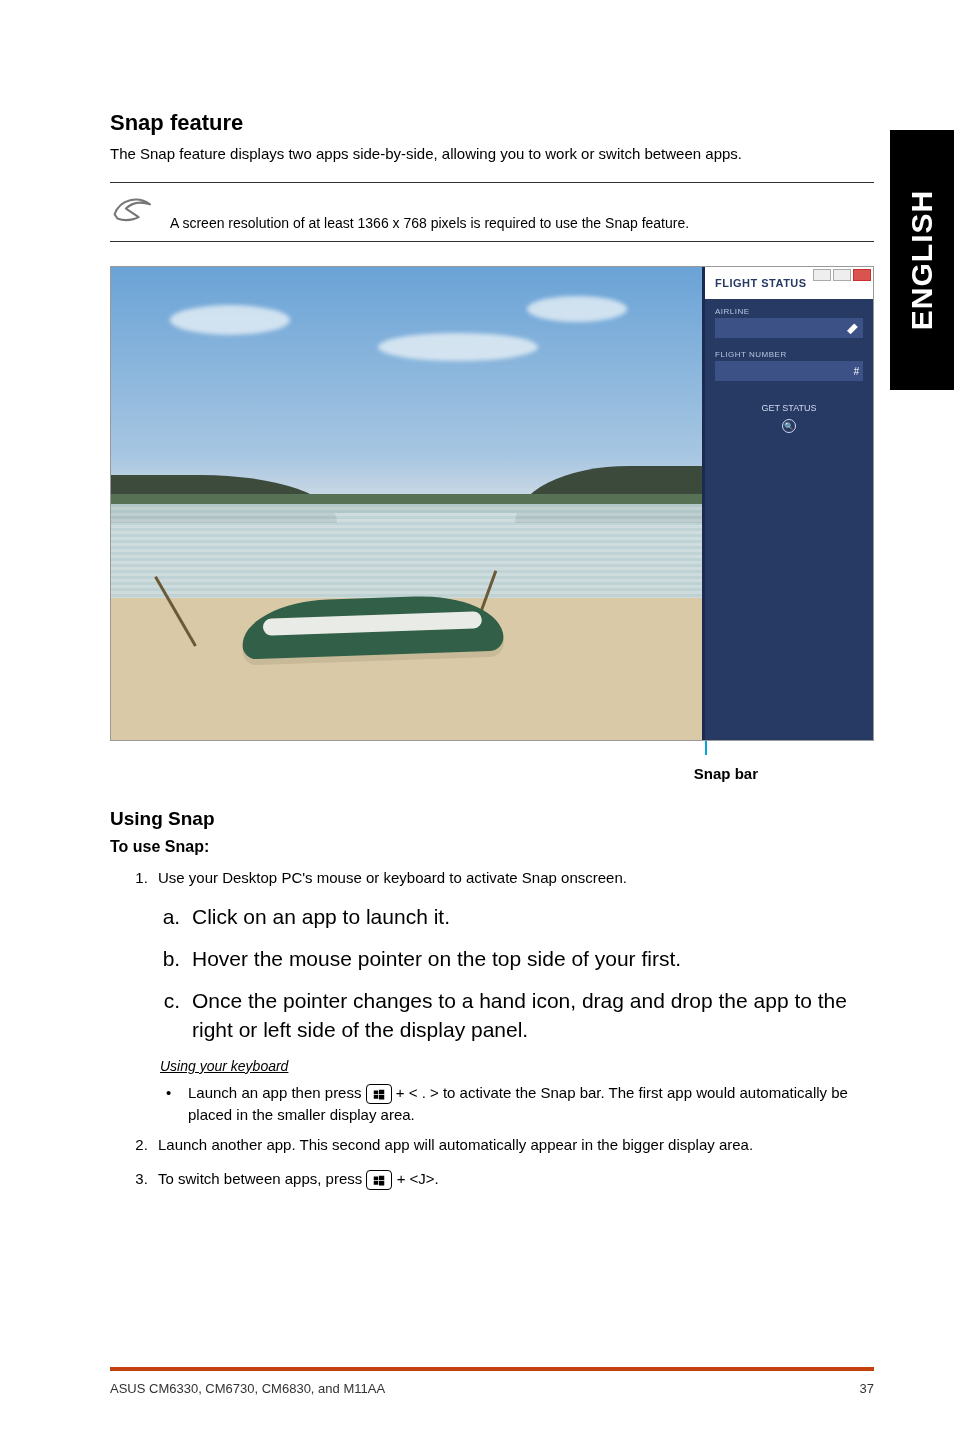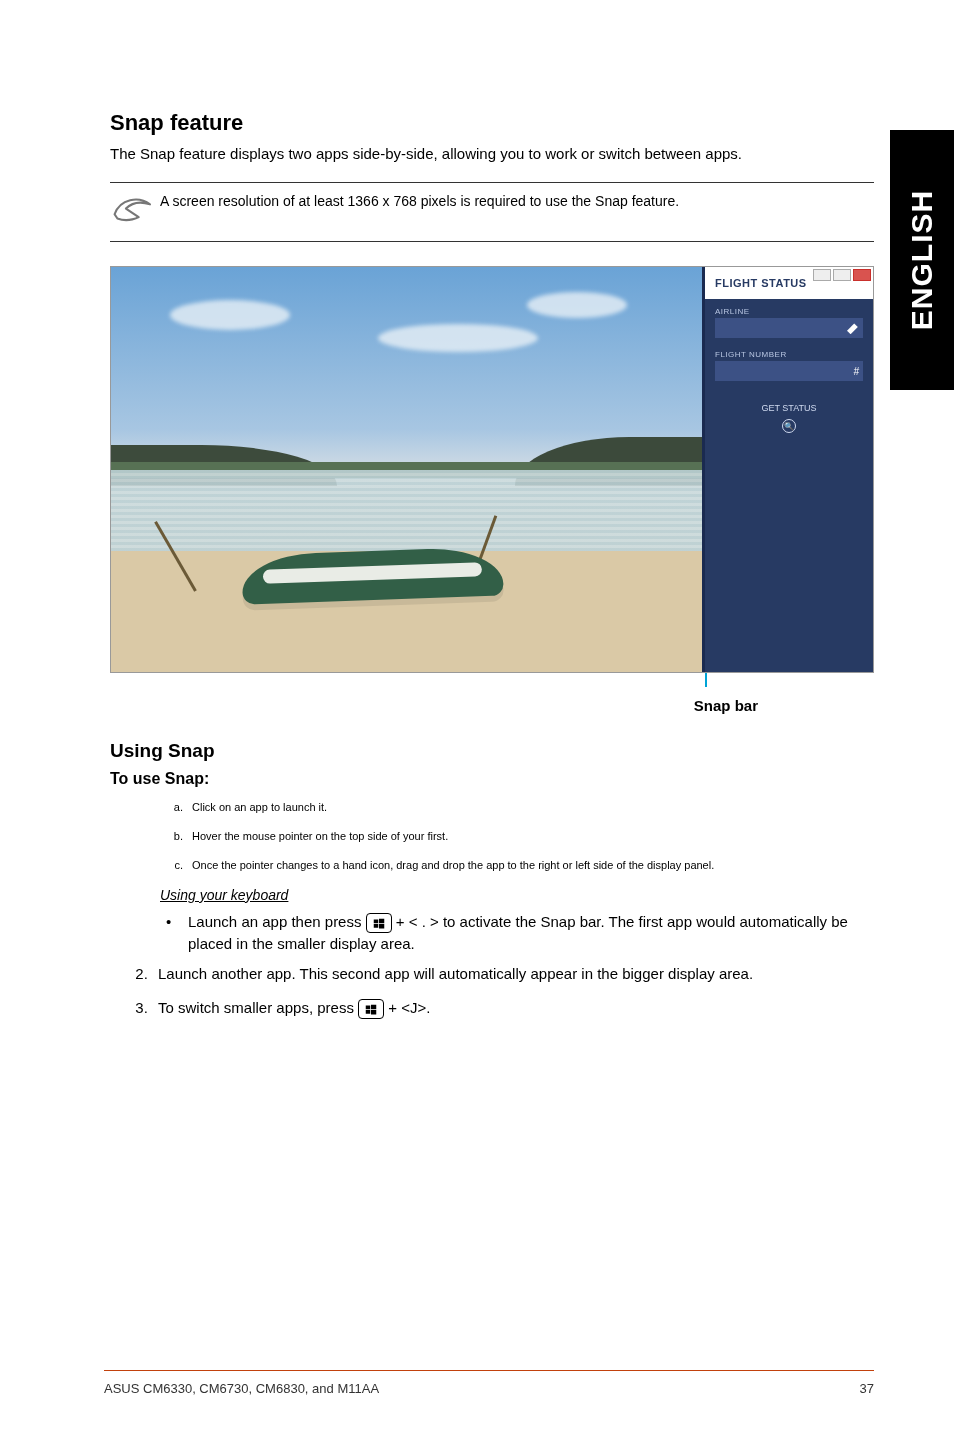--- a/index.html
+++ b/index.html
@@ -2,24 +2,24 @@
 <html><head>
 <meta charset="utf-8">
 <style>
   * { box-sizing: border-box; margin: 0; padding: 0; }
   html, body { width: 954px; height: 1438px; background: #fff; font-family: Arial, Helvetica, sans-serif; color: #000; }
   .page { position: relative; width: 954px; height: 1438px; padding: 110px 80px 40px 110px; }
   .side-tab { position: absolute; right: 0; top: 130px; background: #000; color: #fff; width: 64px; height: 260px; display: flex; align-items: center; justify-content: center; }
   .side-tab-text { transform: rotate(-90deg); font-weight: bold; font-size: 30px; letter-spacing: 1px; font-family: Arial, Helvetica, sans-serif; }
   h2.section { font-size: 22px; font-weight: bold; margin-bottom: 8px; }
   p.intro { font-size: 15px; line-height: 1.35; margin-bottom: 18px; }
-  .note-row { display: flex; align-items: flex-start; gap: 4px; border-top: 1px solid #333; border-bottom: 1px solid #333; padding: 10px 4px 10px 0; margin-bottom: 24px; }
+  .note-row { display: flex; align-items: flex-end; gap: 14px; border-top: 1px solid #333; border-bottom: 1px solid #333; padding: 10px 4px 10px 0; margin-bottom: 24px; }
   .note-icon svg { width: 46px; height: 34px; }
   .note-text { font-size: 14px; }
-  .figure { width: 100%; height: 407px; position: relative; border: 1px solid #999; overflow: hidden; background: #d7d7d7; display: flex; }
+  .figure { width: 100%; height: 475px; position: relative; border: 1px solid #999; overflow: hidden; background: #d7d7d7; display: flex; }
   .figure-main { flex: 1; position: relative; overflow: hidden; background: linear-gradient(to bottom, #6aa3d6 0%, #a7c6e2 40%, #c8d7e4 48%, #dfe6ea 50%, #d8cdb4 80%, #d2c2a3 100%); }
   .cloud { position: absolute; background: #eef4f8; border-radius: 50%; opacity: 0.75; filter: blur(2px); }
   .horizon { position: absolute; left:0; right:0; top: 48%; height: 4%; background: #577154; }
   .land-left { position: absolute; top: 44%; left: 0; width: 38%; height: 10%; background: #3d4b3c; border-radius: 0 60% 0 0 / 0 100% 0 0; }
   .land-right { position: absolute; top: 42%; right: 0; width: 32%; height: 12%; background: #3c4a3b; border-radius: 60% 0 0 0 / 100% 0 0 0; }
   .sea { position: absolute; top: 50%; left:0; right:0; height: 22%; background: repeating-linear-gradient(to bottom, #bcd1d5, #bcd1d5 3px, #cddcde 3px, #cddcde 6px); opacity: 0.9; }
   .beach { position: absolute; bottom:0; left:0; right:0; height: 30%; background: #dac9a6; }
   .boat { position: absolute; bottom: 18%; left: 22%; width: 44%; height: 12%; background: #325f47; border-radius: 140px 140px 22px 22px / 70px 70px 22px 22px; transform: rotate(-2deg); box-shadow: 0 6px 0 0 rgba(0,0,0,.08); }
   .boat::after{ content:''; position:absolute; top:30%; left:8%; right:8%; height:30%; background:#e9ece6; border-radius: 50px; }
   .outrigger-l { position:absolute; bottom: 20%; left: 14%; width: 3px; height: 80px; background:#6b5a37; transform: rotate(-30deg); transform-origin: bottom; }
@@ -37,28 +37,28 @@
   .fs-get .circ { width:14px; height:14px; border:1px solid #cfd9ef; border-radius:50%; display:inline-flex; align-items:center; justify-content:center; font-size:8px; }
   .snap-divider { position:absolute; left: calc(100% - 168px - 3px); top:0; bottom:0; width:3px; background:#1a2a50; }
   .snap-bar-line { position: relative; height: 18px; }
   .snap-bar-line .tick { position:absolute; left: calc(100% - 168px - 1px); top:0; width:2px; height:14px; background:#00a4d6; }
   .snap-bar-label { text-align: right; padding-right: 116px; margin-top: 6px; font-weight: bold; font-size: 15px; }
   h3.using { font-size: 19px; font-weight: bold; margin-top: 26px; }
   .tousesnap { font-weight: bold; font-size: 16px; margin-top: 8px; margin-bottom: 12px; }
   ol.numlist { list-style: decimal; padding-left: 42px; font-size: 15px; }
   ol.numlist > li { padding-left: 6px; margin-bottom: 14px; line-height: 1.35; }
   .sub-title { text-decoration: underline; font-style: italic; font-size: 14px; margin: 10px 0 8px 50px; }
-  ol.alpha { list-style: lower-alpha; padding-left: 76px; font-size: 11px; }
+  ol.alpha { list-style: lower-alpha; padding-left: 76px; font-size: 21px; }
   ol.alpha > li { padding-left: 6px; margin-bottom: 14px; line-height: 1.35; }
   ul.bullet { list-style: none; padding-left: 52px; }
   ul.bullet > li { position: relative; padding-left: 26px; font-size: 15px; line-height: 1.4; margin-bottom: 10px; }
   ul.bullet > li::before { content: '•'; position: absolute; left: 4px; top: 0; }
   .winkey { display: inline-block; border: 1.5px solid #000; border-radius: 4px; padding: 1px 6px 2px; vertical-align: middle; line-height: 1; }
   .winkey svg { width: 12px; height: 12px; vertical-align: middle; }
-  .footer { position: absolute; bottom: 42px; left: 104px; right: 80px; border-top: 1px solid #c2410c; padding-top: 10px; display: flex; justify-content: space-between; font-size: 13px; color: #333; }
+  .footer { position: absolute; bottom: 42px; left: 110px; right: 80px; border-top: 4px solid #c2410c; padding-top: 10px; display: flex; justify-content: space-between; font-size: 13px; color: #333; }
 </style>
 </head>
 <body>
 
 <div class="page">
 
   <div class="side-tab">
     <div class="side-tab-text">ENGLISH</div>
   </div>
 
@@ -111,20 +111,25 @@
     </div>
   </div>
   <div class="snap-bar-line">
       <span class="tick"></span>
     </div>
   <div class="snap-bar-label">Snap bar</div>
 
   <h3 class="using">Using Snap</h3>
   <div class="tousesnap">To use Snap:</div>
 
+  <ol class="numlist">
+    <li>
+      <span>Use your Desktop PC's mouse or keyboard to activate Snap onscreen.</span>
+    </li>
+  </ol>
 
   <ol class="alpha">
     <li>Click on an app to launch it.</li>
     <li>Hover the mouse pointer on the top side of your first.</li>
     <li>Once the pointer changes to a hand icon, drag and drop the app to the right or left side of the display panel.</li>
   </ol>
 
   <div class="sub-title">Using your keyboard</div>
   <ul class="bullet">
     <li>
@@ -137,21 +142,21 @@
             <rect x="8" y="8" width="7" height="6" fill="#000"></rect>
           </svg>
       </span>
       <span> + &lt; . &gt; to activate the Snap bar. The first app would automatically be placed in the smaller display area.</span>
     </li>
   </ul>
 
   <ol class="numlist" start="2">
     <li>Launch another app. This second app will automatically appear in the bigger display area.</li>
     <li>
-      <span>To switch smaller apps, press </span>
+      <span>To switch between apps, press </span>
       <span class="winkey">
         <svg viewBox="0 0 16 16">
             <rect x="1" y="2" width="6" height="5" fill="#000"></rect>
             <rect x="8" y="1" width="7" height="6" fill="#000"></rect>
             <rect x="1" y="8" width="6" height="5" fill="#000"></rect>
             <rect x="8" y="8" width="7" height="6" fill="#000"></rect>
           </svg>
       </span>
       <span> + &lt;J&gt;.</span>
     </li>

